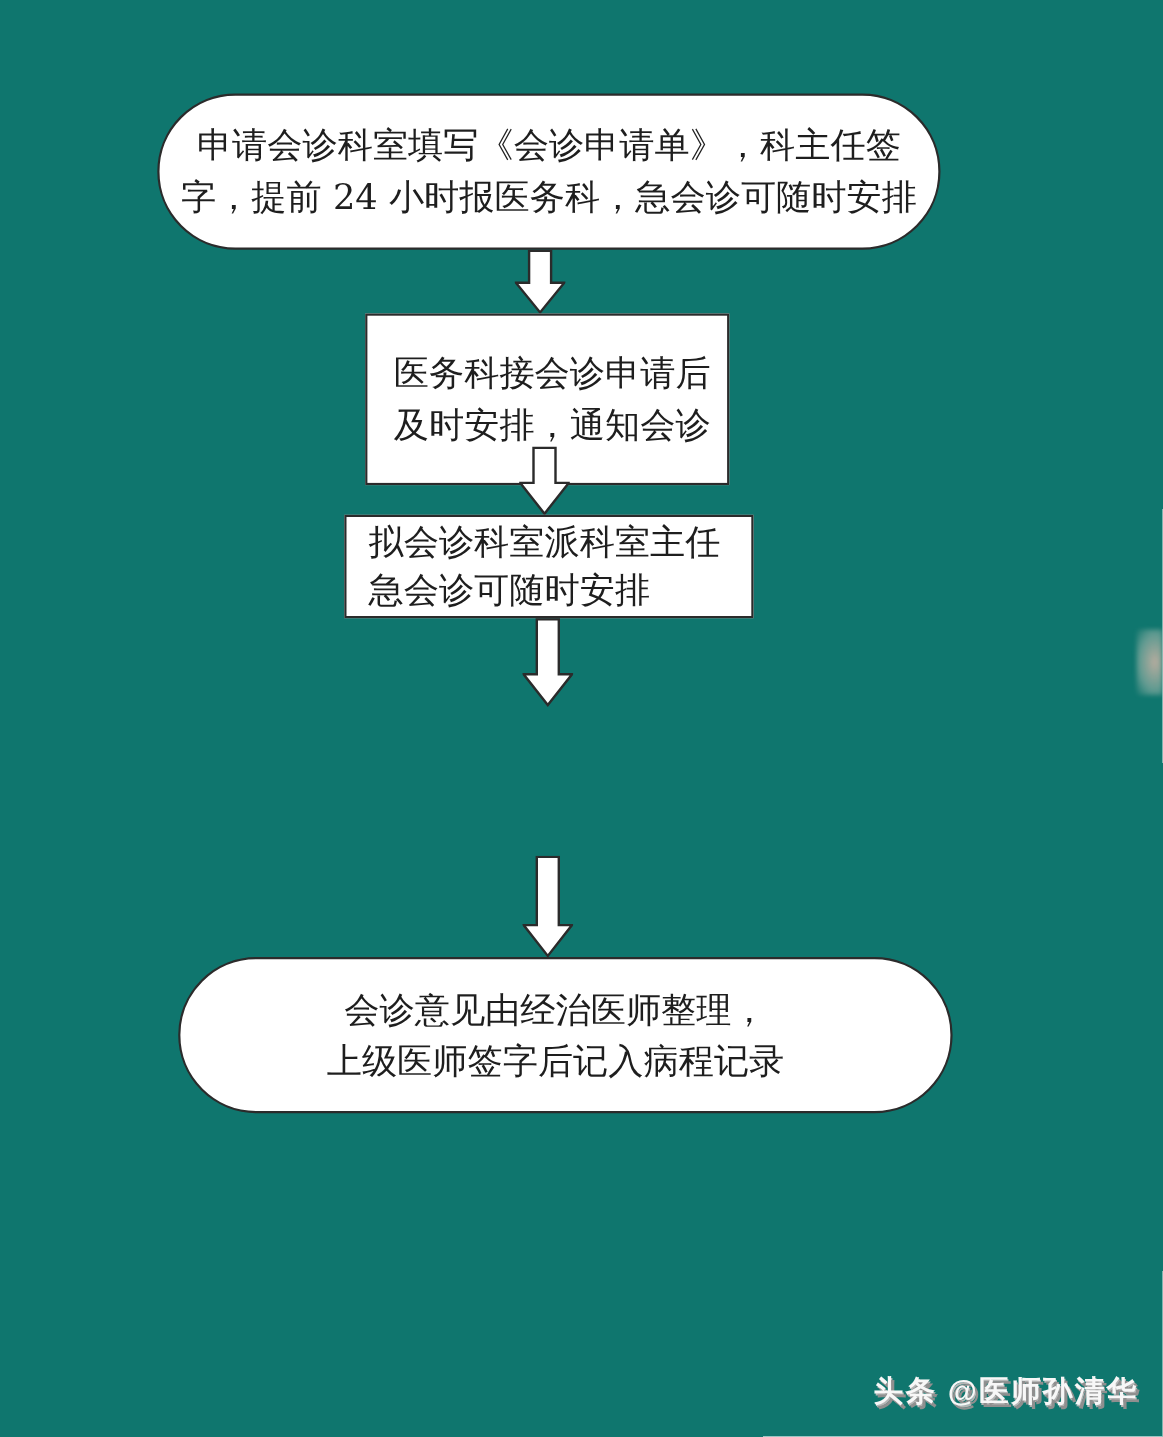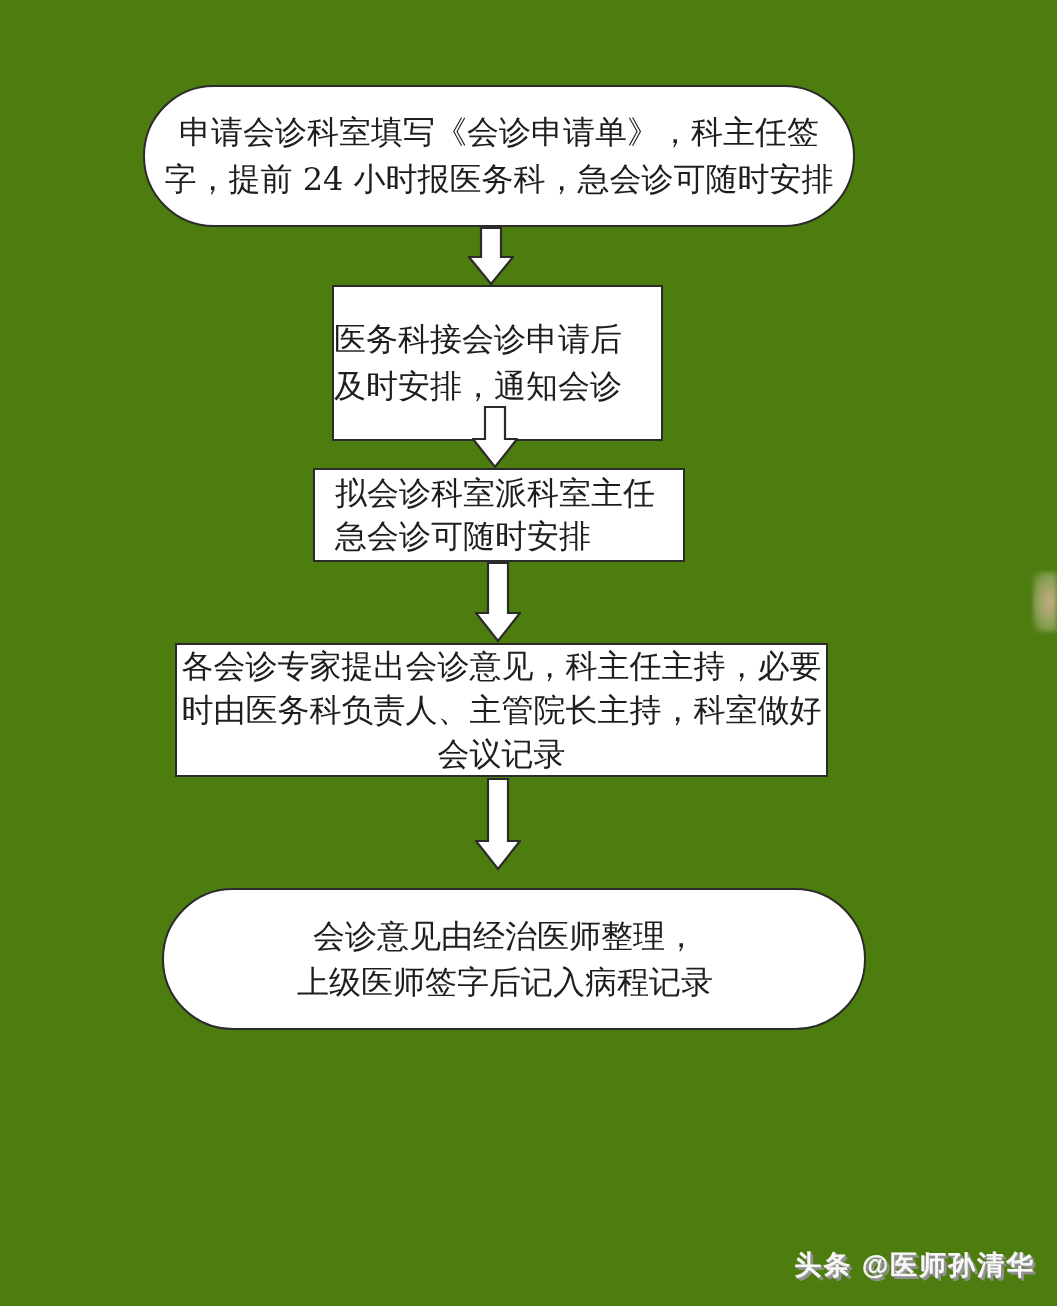--- a/index.html
+++ b/index.html
@@ -4,21 +4,21 @@
 <style>
   html, body {
     margin: 0;
     padding: 0;
     background: #ffffff;
   }
   .page {
     position: relative;
     width: 1057px;
     height: 1306px;
-    background: #4d7c0f;
+    background: #0f766e;
     overflow: hidden;
     font-family: "DejaVu Serif", "Liberation Serif", serif;
   }
   .node {
     position: absolute;
     box-sizing: border-box;
     background: #ffffff;
     border: 2.5px solid #2b2b2b;
     display: flex;
     align-items: center;
@@ -33,24 +33,24 @@
   }
   .rect-left {
     justify-content: flex-start;
     text-align: left;
   }
   .rect-center {
     justify-content: center;
     text-align: center;
   }
   .node-start        { left: 143px; top: 85px;  width: 712px; height: 142px; line-height: 47px; }
-  .node-arrange      { left: 332px; top: 285px; width: 331px; height: 156px; line-height: 47px; padding-left: 0; }
+  .node-arrange      { left: 332px; top: 285px; width: 331px; height: 156px; line-height: 47px; padding-left: 24px; }
   .node-dispatch     { left: 313px; top: 468px; width: 372px; height: 94px;  line-height: 43px; padding-left: 20px; }
   .node-meeting      { left: 175px; top: 643px; width: 653px; height: 134px; line-height: 44px; }
-  .node-end          { left: 162px; top: 888px; width: 704px; height: 142px; line-height: 46px; padding-right: 18px; }
+  .node-end          { left: 162px; top: 870px; width: 704px; height: 142px; line-height: 46px; padding-right: 18px; }
 
   .arrow {
     position: absolute;
   }
   .arrow-1 { left: 468px; top: 227px; }
   .arrow-2 { left: 472px; top: 406px; }
   .arrow-3 { left: 475px; top: 562px; }
   .arrow-4 { left: 475px; top: 778px; }
   .arrow polygon {
     fill: #ffffff;
@@ -101,23 +101,20 @@
     <polygon points="13,1 33,1 33,33 45,33 23,61 1,33 13,33"></polygon>
   </svg>
 
   <div class="node rect-left node-dispatch">拟会诊科室派科室主任
 急会诊可随时安排</div>
 
   <svg class="arrow arrow-3" width="46" height="82" viewBox="0 0 46 82">
     <polygon points="13,1 33,1 33,51 45,51 23,79 1,51 13,51"></polygon>
   </svg>
 
-  <div class="node rect-center node-meeting">各会诊专家提出会诊意见，科主任主持，必要
-时由医务科负责人、主管院长主持，科室做好
-会议记录</div>
 
   <svg class="arrow arrow-4" width="46" height="94" viewBox="0 0 46 94">
     <polygon points="13,1 33,1 33,63 45,63 23,91 1,63 13,63"></polygon>
   </svg>
 
   <div class="node stadium node-end">会诊意见由经治医师整理，
 上级医师签字后记入病程记录</div>
 
   <div class="scan-artifact"></div>
 

